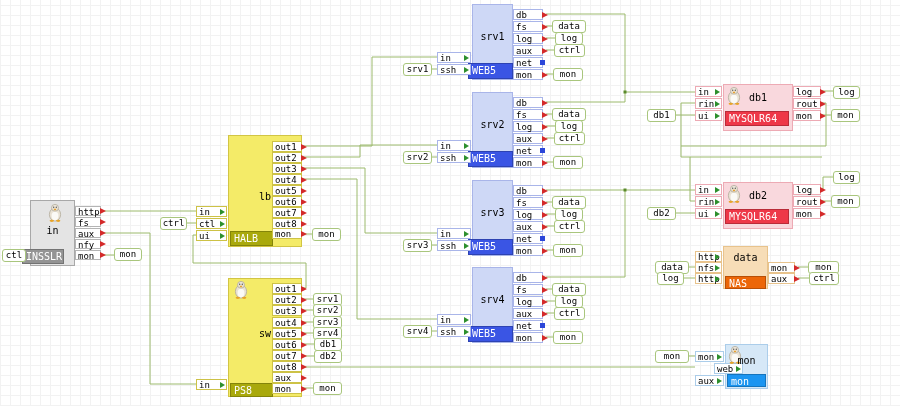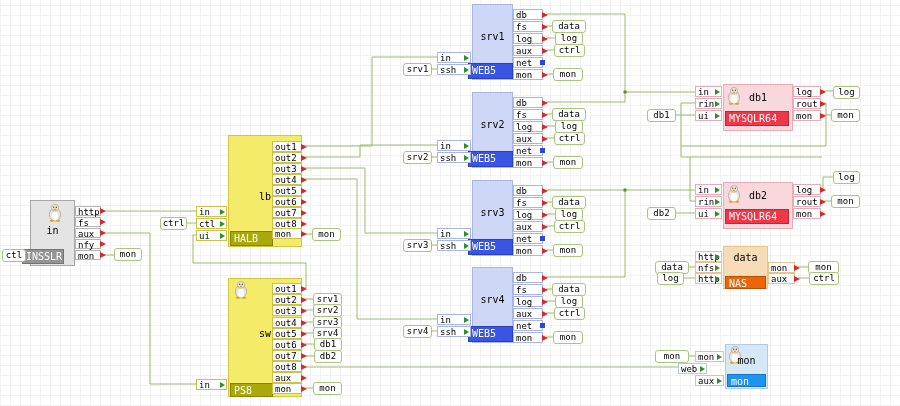--- a/index.html
+++ b/index.html
@@ -245,21 +245,21 @@
         <ellipse cx="8" cy="14" rx="3.4" ry="4.2" fill="#fbfaf6"></ellipse>
         <circle cx="6.7" cy="5.2" r="0.7" fill="#555"></circle>
         <circle cx="9.3" cy="5.2" r="0.7" fill="#555"></circle>
         <polygon points="6.4,6.8 9.6,6.8 8,8.8" fill="#e89a1e"></polygon>
         <ellipse cx="4.8" cy="18.8" rx="2.2" ry="1.1" fill="#e8a428"></ellipse>
         <ellipse cx="11.2" cy="18.8" rx="2.2" ry="1.1" fill="#e8a428"></ellipse>
       </svg></span>
     <div class="blk-label" style="left: 725px; top: 355px; width: 43px;">mon</div>
     <div class="bar" style="left: 727px; top: 374px; width: 39px; height: 13px; background: rgb(27, 149, 241);">mon</div>
     <div class="port" style="left: 695px; top: 351px; width: 29px; height: 11px; border-color: rgb(171, 205, 234);"><span>mon</span><span class="arr-in" style="border-left-color: rgb(45, 143, 45);"></span></div>
-    <div class="port" style="left: 678px; top: 363px; width: 29px; height: 11px; border-color: rgb(171, 205, 234);"><span>web</span><span class="arr-in" style="border-left-color: rgb(45, 143, 45);"></span></div>
+    <div class="port" style="left: 714px; top: 363px; width: 29px; height: 11px; border-color: rgb(171, 205, 234);"><span>web</span><span class="arr-in" style="border-left-color: rgb(45, 143, 45);"></span></div>
     <div class="port" style="left: 695px; top: 375px; width: 29px; height: 11px; border-color: rgb(171, 205, 234);"><span>aux</span><span class="arr-in" style="border-left-color: rgb(45, 143, 45);"></span></div>
     <div class="conn" style="left: 2px; top: 249px; width: 24px; border-color: rgb(169, 198, 125);">ctl</div>
     <div class="conn" style="left: 160px; top: 217px; width: 27px; border-color: rgb(169, 198, 125);">ctrl</div>
     <div class="conn" style="left: 114px; top: 248px; width: 28px; border-color: rgb(169, 198, 125);">mon</div>
     <div class="conn" style="left: 312px; top: 228px; width: 29px; border-color: rgb(169, 198, 125);">mon</div>
     <div class="conn" style="left: 403px; top: 63px; width: 29px; border-color: rgb(169, 198, 125);">srv1</div>
     <div class="conn" style="left: 403px; top: 151px; width: 29px; border-color: rgb(169, 198, 125);">srv2</div>
     <div class="conn" style="left: 403px; top: 239px; width: 29px; border-color: rgb(169, 198, 125);">srv3</div>
     <div class="conn" style="left: 403px; top: 325px; width: 29px; border-color: rgb(169, 198, 125);">srv4</div>
     <div class="conn" style="left: 313px; top: 293px; width: 29px; border-color: rgb(169, 198, 125);">srv1</div>

